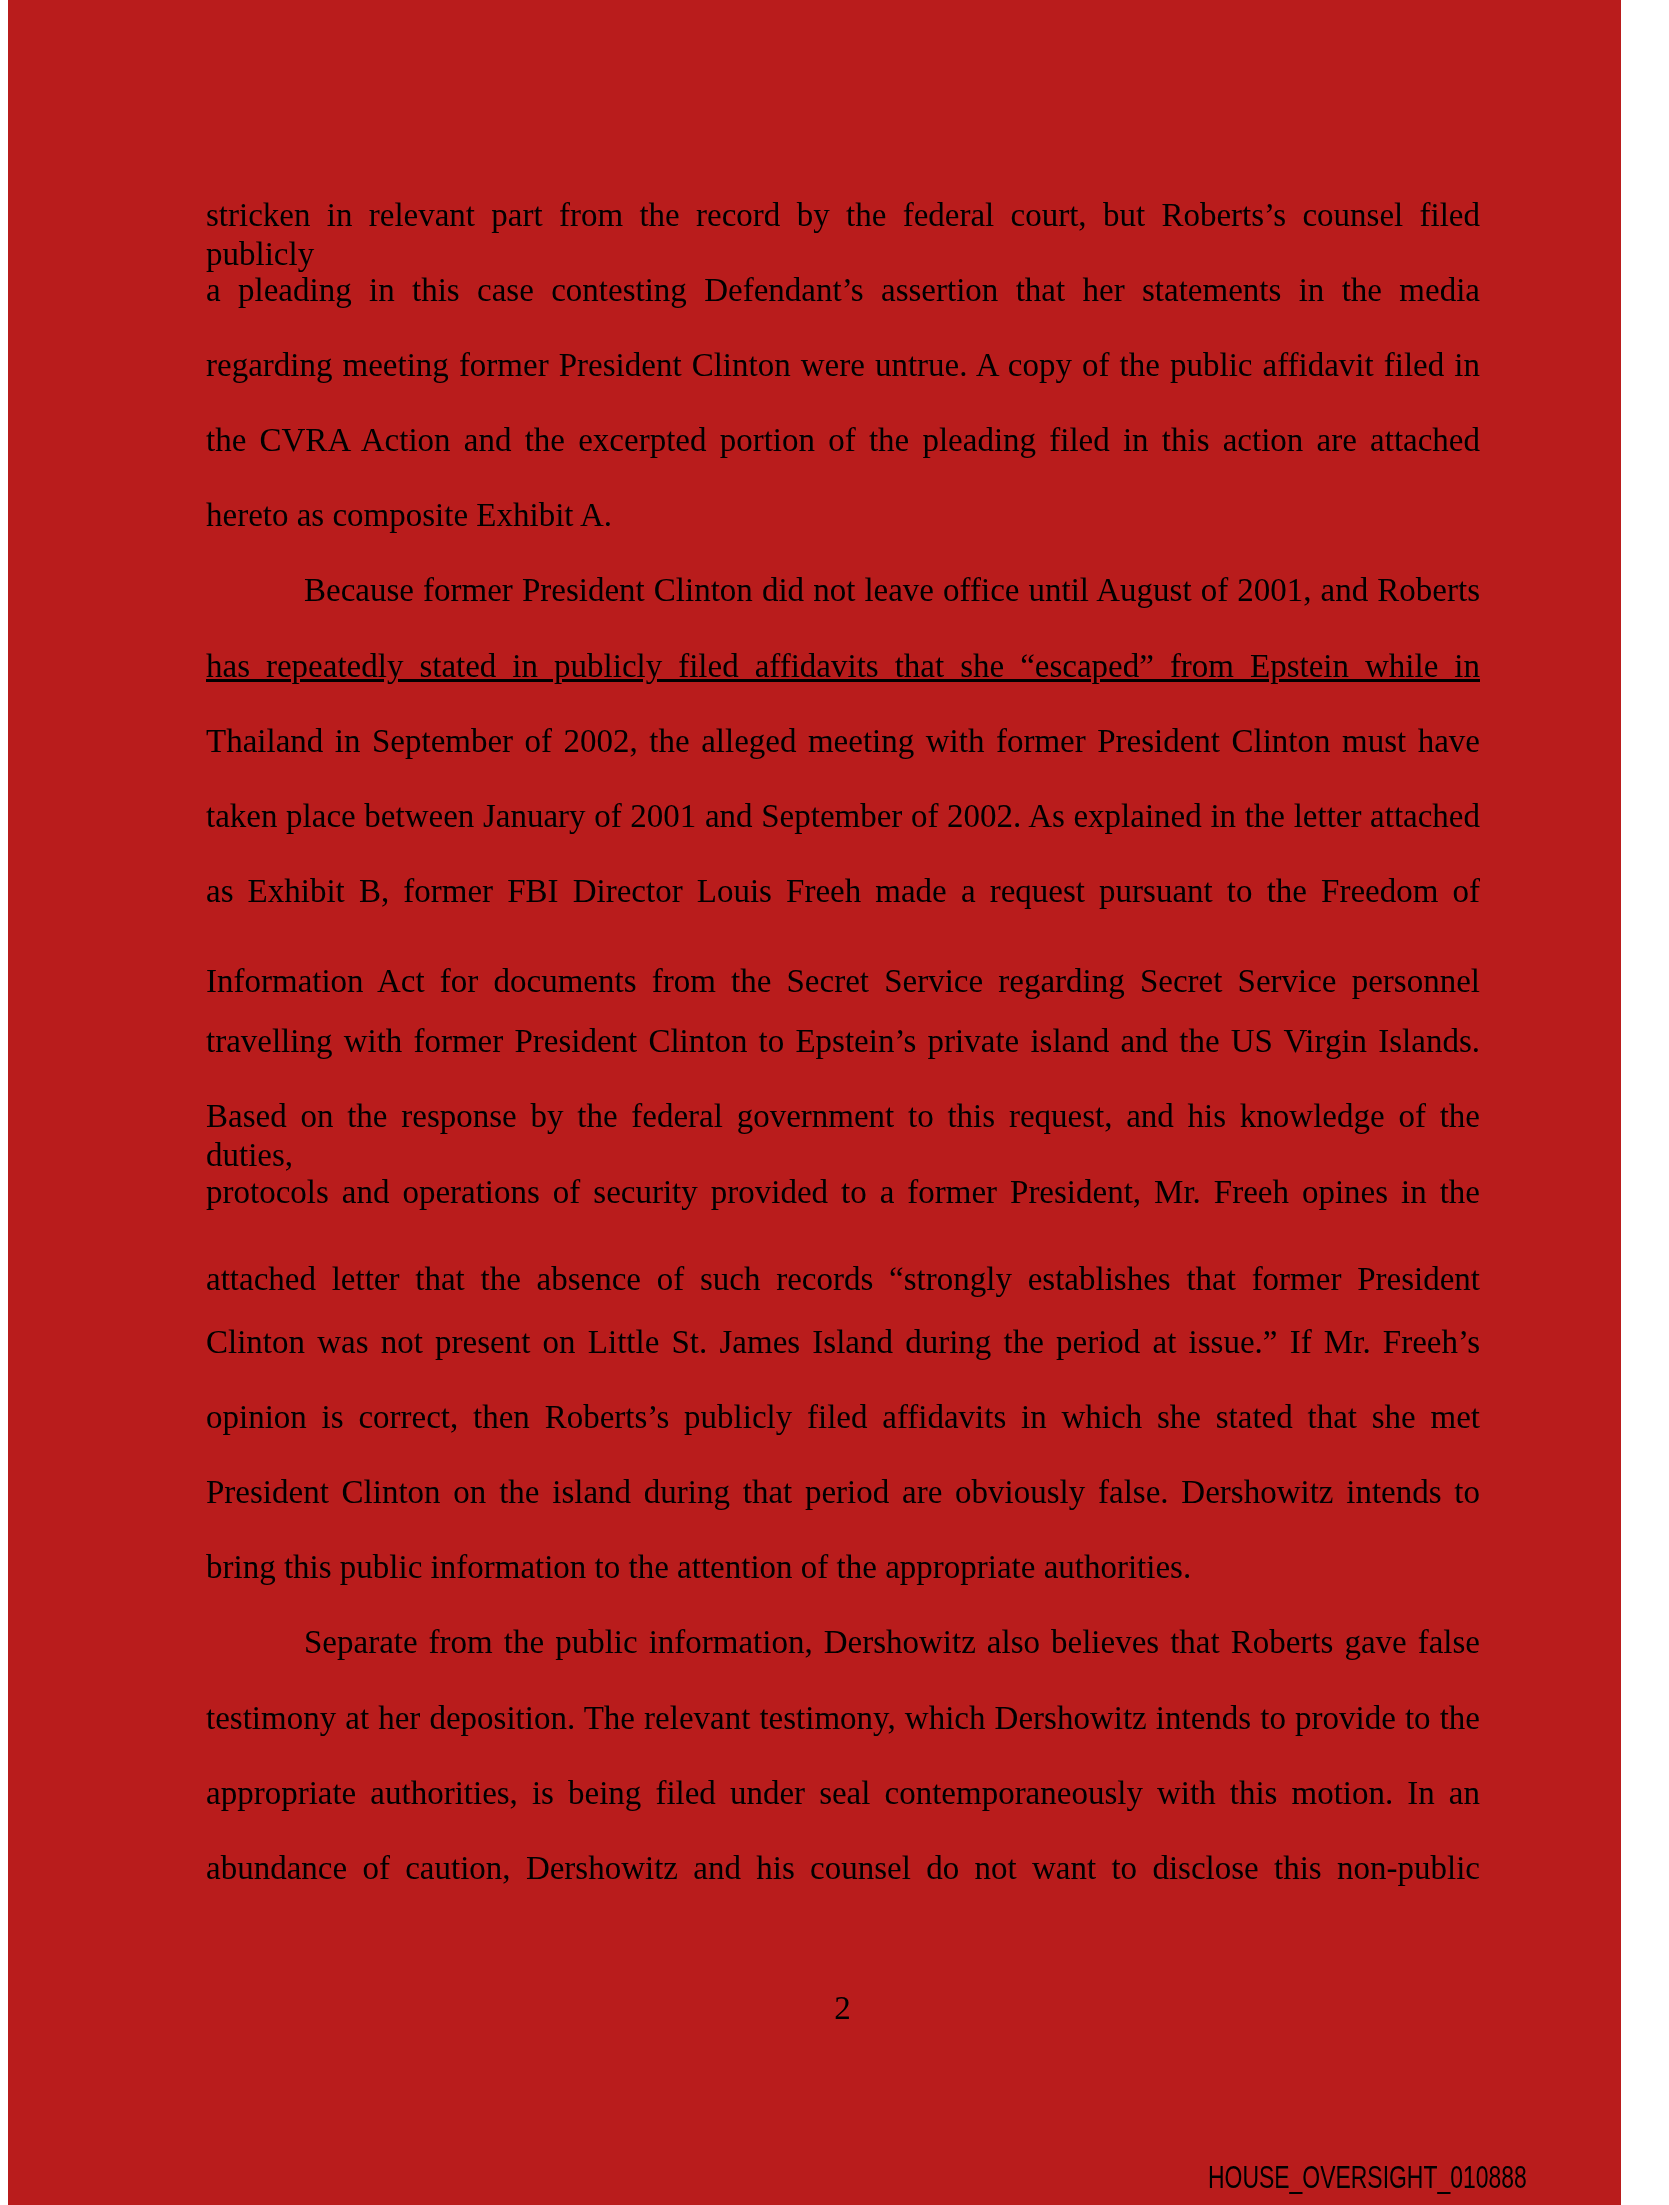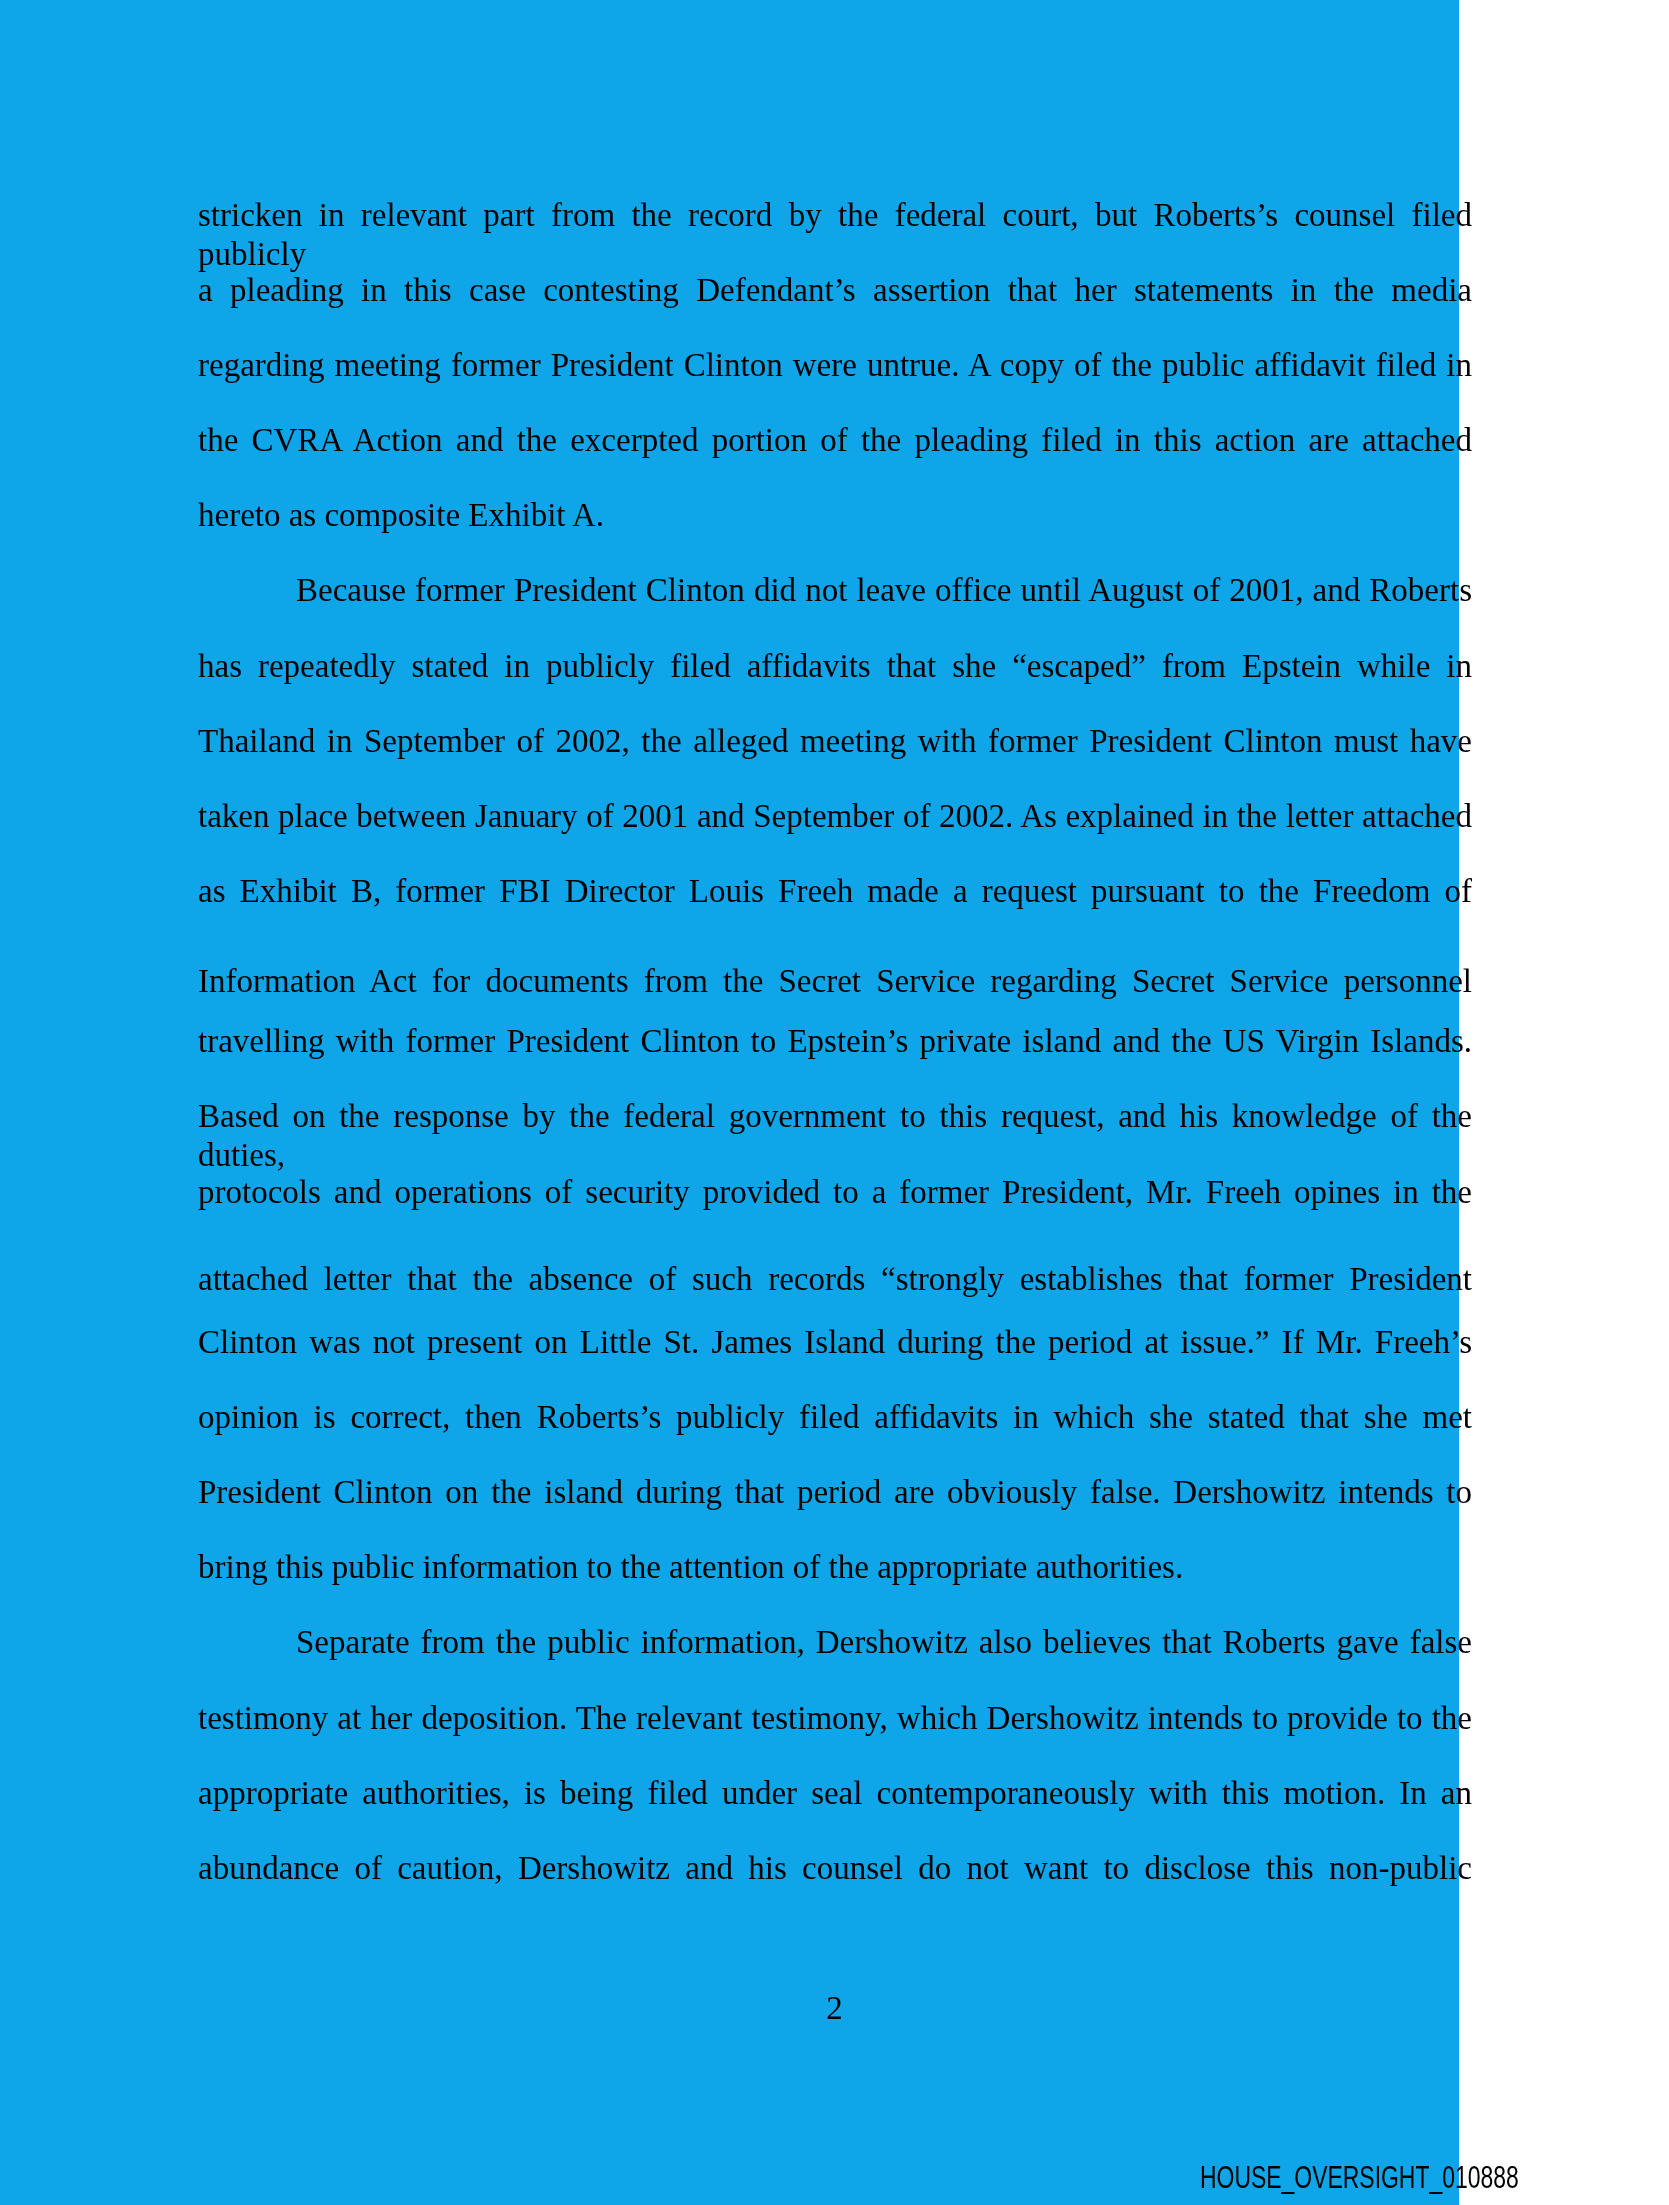--- a/index.html
+++ b/index.html
@@ -1,17 +1,17 @@
 <!DOCTYPE html>
 <html style="font-size:10.5px"><head>
 <meta charset="utf-8">
 <style>
   html, body { margin: 0; padding: 0; background: #ffffff; }
   body { width: 1669px; height: 2205px; position: relative; overflow: hidden; }
-  .page { position: absolute; left: 0; top: 0; width: 1459px; height: 2205px; background: #0ea5e9; }
+  .page { position: absolute; left: 8px; top: 0; width: 1613px; height: 2205px; background: #b91c1c; }
   .body-text {
     position: absolute;
     left: 198px;
     top: 0;
     width: 1274px;
     font-family: "Liberation Serif", "DejaVu Serif", serif;
     font-size: 33px;
     color: #000000;
   }
   .line {
@@ -60,21 +60,21 @@
   <div class="body-text" id="body-text">
       <div>
         <div class="line" style="top: 196px; white-space: normal;">stricken in relevant part from the record by the federal court, but Roberts’s counsel filed publicly</div>
         <div class="line" style="top: 271px; white-space: normal;">a pleading in this case contesting Defendant’s assertion that her statements in the media</div>
         <div class="line" style="top: 346px; white-space: normal;">regarding meeting former President Clinton were untrue.  A copy of the public affidavit filed in</div>
         <div class="line" style="top: 421px; white-space: normal;">the CVRA Action and the excerpted portion of the pleading filed in this action are attached</div>
         <div class="line last" style="top: 496px;">hereto as composite Exhibit A.</div>
       </div>
       <div>
         <div class="line indent" style="top: 571px; white-space: normal;">Because former President Clinton did not leave office until August of 2001, and Roberts</div>
-        <div class="line" style="top: 647px; white-space: normal;">has repeatedly stated in publicly filed affidavits that she “escaped” from Epstein while in</div>
+        <div class="line" style="top: 647px; white-space: normal; text-decoration: underline;">has repeatedly stated in publicly filed affidavits that she “escaped” from Epstein while in</div>
         <div class="line" style="top: 722px; white-space: normal;">Thailand in September of 2002, the alleged meeting with former President Clinton must have</div>
         <div class="line" style="top: 797px; white-space: normal;">taken place between January of 2001 and September of 2002.  As explained in the letter attached</div>
         <div class="line" style="top: 872px; white-space: normal;">as Exhibit B, former FBI Director Louis Freeh made a request pursuant to the Freedom of</div>
         <div class="line" style="top: 947px; white-space: normal; margin-top: 15px;">Information Act for documents from the Secret Service regarding Secret Service personnel</div>
         <div class="line" style="top: 1022px; white-space: normal;">travelling with former President Clinton to Epstein’s private island and the US Virgin Islands.</div>
         <div class="line" style="top: 1097px; white-space: normal;">Based on the response by the federal government to this request, and his knowledge of the duties,</div>
         <div class="line" style="top: 1173px; white-space: normal;">protocols and operations of security provided to a former President, Mr. Freeh opines in the</div>
         <div class="line" style="top: 1248px; white-space: normal; margin-top: 12px;">attached letter that the absence of such records “strongly establishes that former President</div>
         <div class="line" style="top: 1323px; white-space: normal;">Clinton was not present on Little St. James Island during the period at issue.”  If Mr. Freeh’s</div>
         <div class="line" style="top: 1398px; white-space: normal;">opinion is correct, then Roberts’s publicly filed affidavits in which she stated that she met</div>

